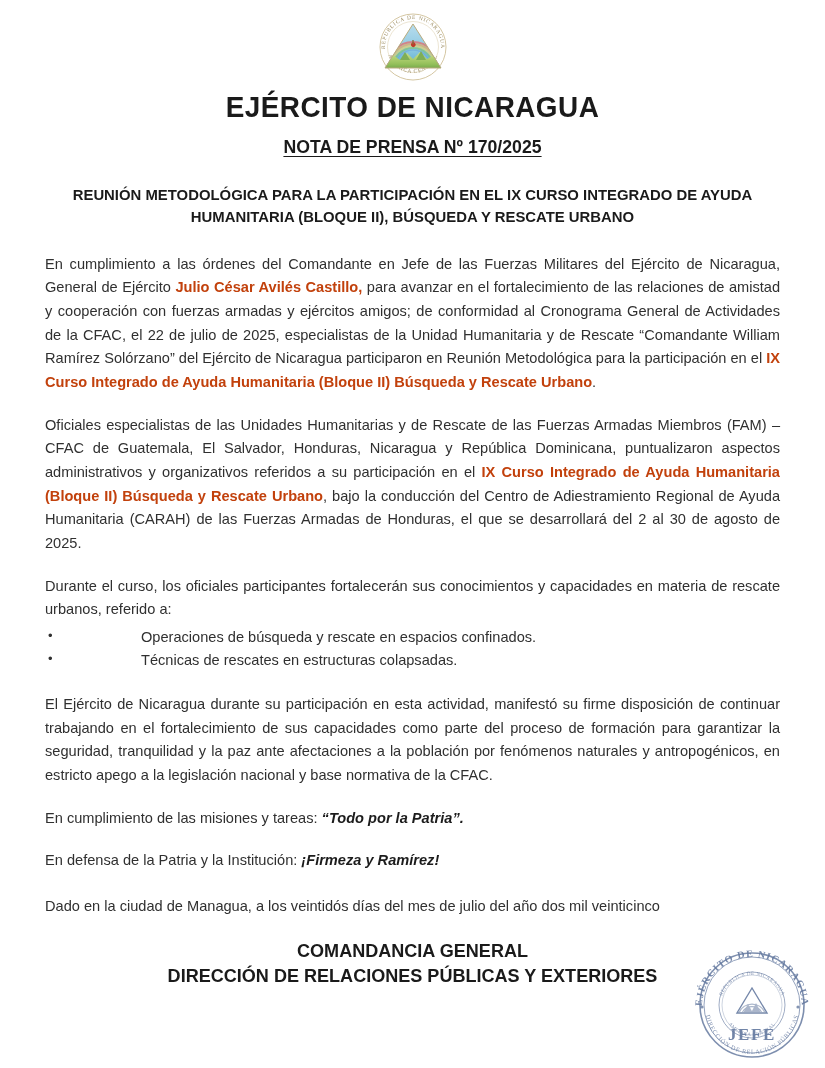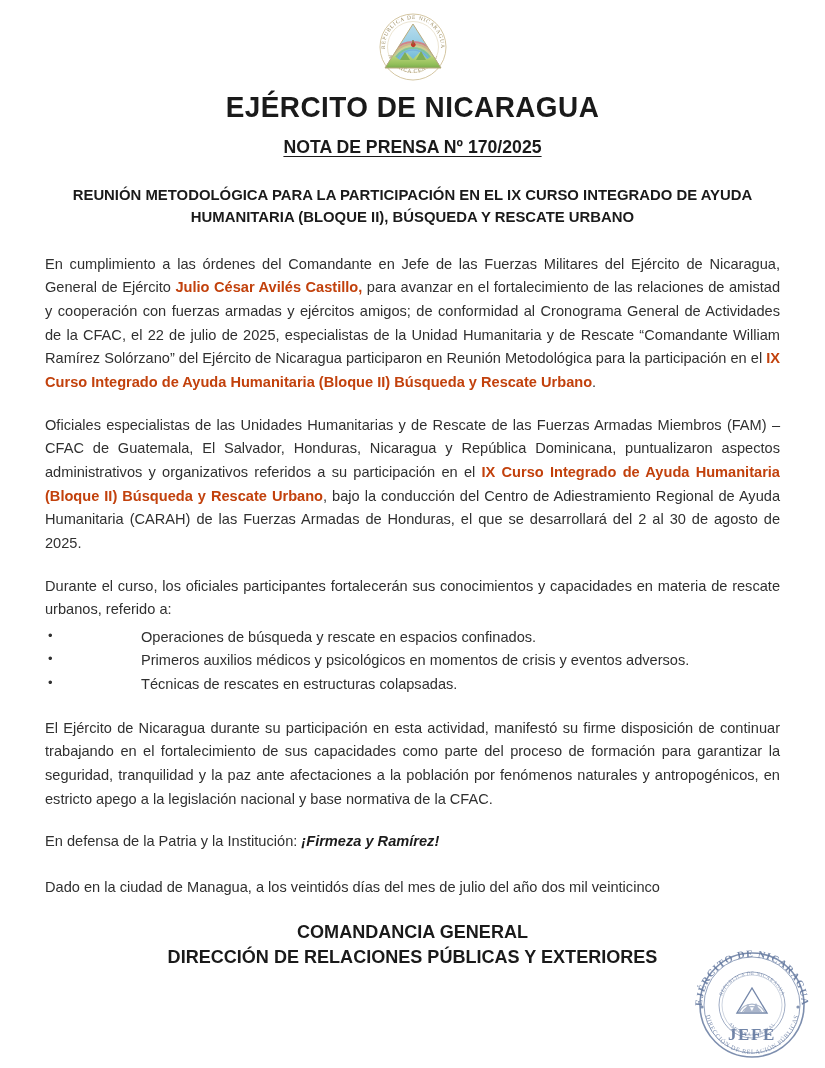--- a/index.html
+++ b/index.html
@@ -208,26 +208,26 @@
   <div class="body-area">
 
     <p class="para"><span>En cumplimiento a las órdenes del Comandante en Jefe de las Fuerzas Militares del Ejército de Nicaragua, General de Ejército </span><b>Julio César Avilés Castillo,</b><span> para avanzar en el fortalecimiento de las relaciones de amistad y cooperación con fuerzas armadas y ejércitos amigos; de conformidad al Cronograma General de Actividades de la CFAC, el 22 de julio de 2025, especialistas de la Unidad Humanitaria y de Rescate “Comandante William Ramírez Solórzano” del Ejército de Nicaragua participaron en Reunión Metodológica para la participación en el </span><b>IX Curso Integrado de Ayuda Humanitaria (Bloque II) Búsqueda y Rescate Urbano</b><span>.</span></p>
 
     <p class="para"><span>Oficiales especialistas de las Unidades Humanitarias y de Rescate de las Fuerzas Armadas Miembros (FAM) – CFAC de Guatemala, El Salvador, Honduras, Nicaragua y República Dominicana, puntualizaron aspectos administrativos y organizativos referidos a su participación en el </span><b>IX Curso Integrado de Ayuda Humanitaria (Bloque II) Búsqueda y Rescate Urbano</b><span>, bajo la conducción del Centro de Adiestramiento Regional de Ayuda Humanitaria (CARAH) de las Fuerzas Armadas de Honduras, el que se desarrollará del 2 al 30 de agosto de 2025.</span></p>
 
     <p class="para tight">Durante el curso, los oficiales participantes fortalecerán sus conocimientos y capacidades en materia de rescate urbanos, referido a:</p>
 
     <ul class="bullets">
       <li>Operaciones de búsqueda y rescate en espacios confinados.</li>
-      <li>Primeros auxilios médicos y psicológicos en momentos de crisis y eventos adversos.</li>
       <li>Técnicas de rescates en estructuras colapsadas.</li>
     </ul>
 
     <p class="para">El Ejército de Nicaragua durante su participación en esta actividad, manifestó su firme disposición de continuar trabajando en el fortalecimiento de sus capacidades como parte del proceso de formación para garantizar la seguridad, tranquilidad y la paz ante afectaciones a la población por fenómenos naturales y antropogénicos, en estricto apego a la legislación nacional y base normativa de la CFAC.</p>
 
+    <p class="para closer"><span>En cumplimiento de las misiones y tareas: </span><span class="bi">“Todo por la Patria”.</span></p>
 
     <p class="para closer last"><span>En defensa de la Patria y la Institución: </span><span class="bi">¡Firmeza y Ramírez!</span></p>
 
     <p class="para">Dado en la ciudad de Managua, a los veintidós días del mes de julio del año dos mil veinticinco</p>
   </div>
 
   <div class="signature">
     <div>COMANDANCIA GENERAL</div>
     <div>DIRECCIÓN DE RELACIONES PÚBLICAS Y EXTERIORES</div>
   </div>

